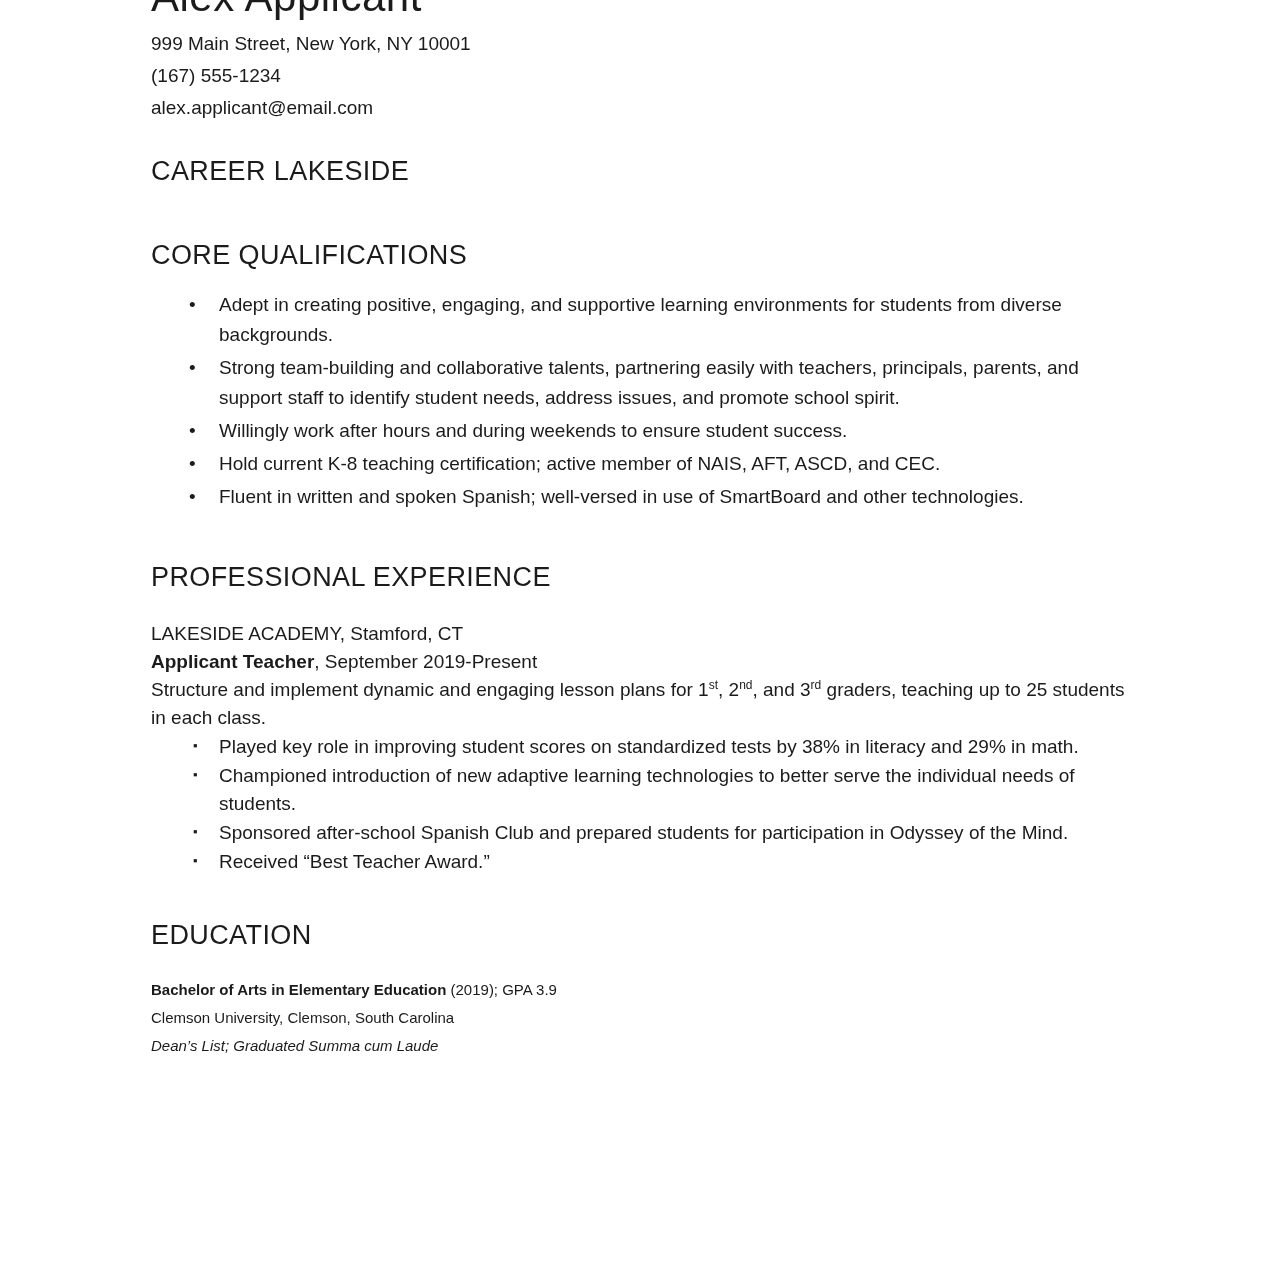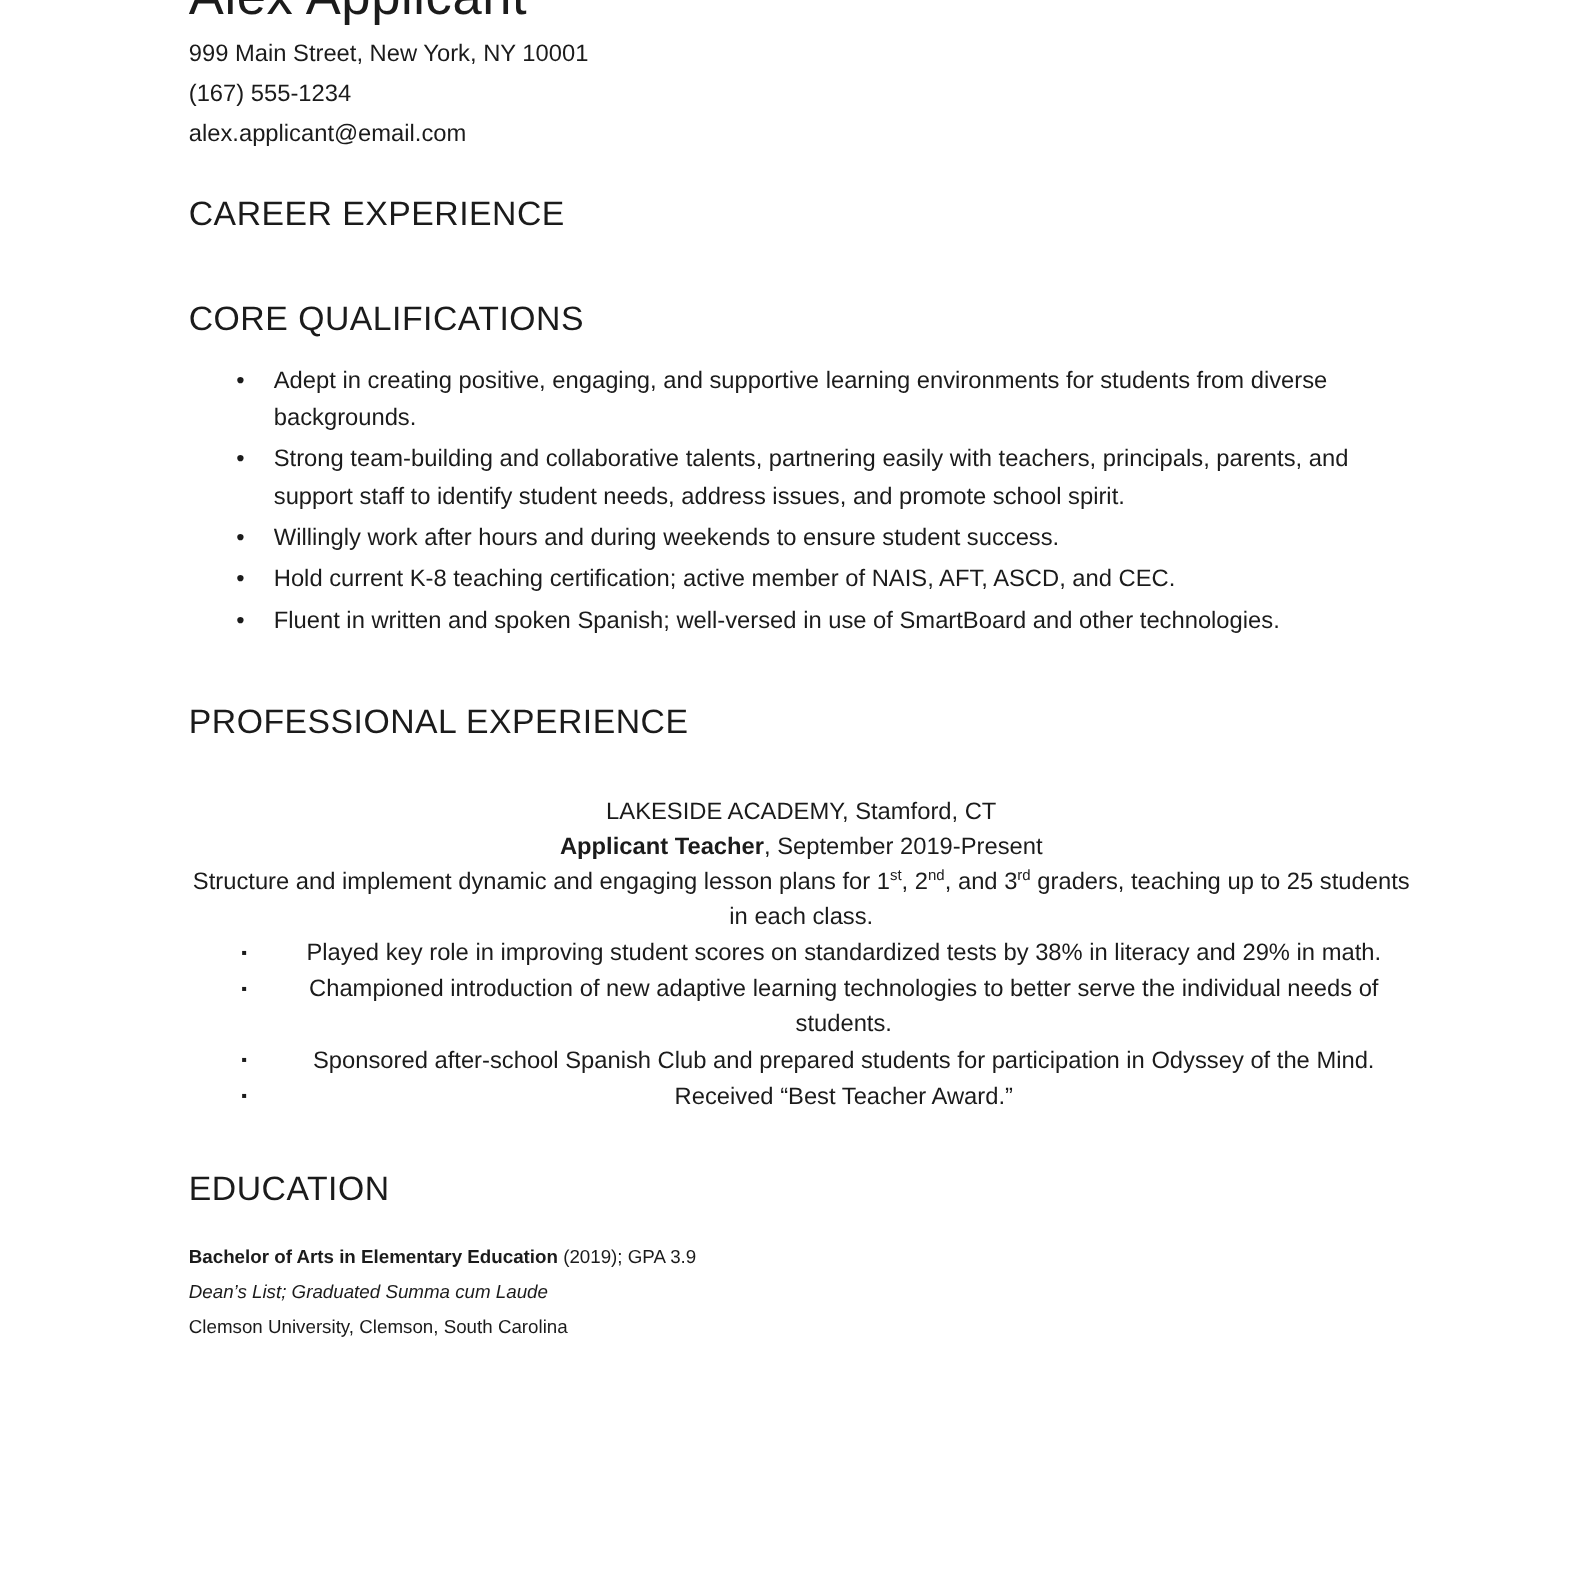--- a/index.html
+++ b/index.html
@@ -56,21 +56,21 @@
     font-size: 19px;
     line-height: 30px;
     margin-bottom: 3px;
   }
   .dot-marker {
     position: absolute;
     left: 38px;
     top: 0;
     font-size: 19px;
   }
-  .exp-block { margin-top: 42px; text-align: center; }
+  .exp-block { margin-top: 26px; }
   .exp-line {
     font-size: 19px;
     line-height: 28px;
   }
   .bold { font-weight: 700; }
   .italic { font-style: italic; }
   sup.ord {
     font-size: 12px;
     vertical-align: super;
     line-height: 0;
@@ -102,21 +102,21 @@
   <div class="content">
 
     <div class="name">Alex Applicant</div>
 
     <div class="contact">
       <div class="contact-line">999 Main Street, New York, NY 10001</div>
       <div class="contact-line">(167) 555-1234</div>
       <div class="contact-line">alex.applicant@email.com</div>
     </div>
 
-    <div class="section-heading h-objective">CAREER EXPERIENCE</div>
+    <div class="section-heading h-objective">CAREER LAKESIDE</div>
 
     <div class="section-heading h-quals">CORE QUALIFICATIONS</div>
     <ul class="quals-list">
       <li><span class="dot-marker">•</span><span>Adept in creating positive, engaging, and supportive learning environments for students from diverse backgrounds.</span></li>
       <li><span class="dot-marker">•</span><span>Strong team-building and collaborative talents, partnering easily with teachers, principals, parents, and support staff to identify student needs, address issues, and promote school spirit.</span></li>
       <li><span class="dot-marker">•</span><span>Willingly work after hours and during weekends to ensure student success.</span></li>
       <li><span class="dot-marker">•</span><span>Hold current K-8 teaching certification; active member of NAIS, AFT, ASCD, and CEC.</span></li>
       <li><span class="dot-marker">•</span><span>Fluent in written and spoken Spanish; well-versed in use of SmartBoard and other technologies.</span></li>
     </ul>
 
@@ -129,18 +129,18 @@
         <li><span class="sq-marker">▪</span><span>Played key role in improving student scores on standardized tests by 38% in literacy and 29% in math.</span></li>
         <li><span class="sq-marker">▪</span><span>Championed introduction of new adaptive learning technologies to better serve the individual needs of students.</span></li>
         <li><span class="sq-marker">▪</span><span>Sponsored after-school Spanish Club and prepared students for participation in Odyssey of the Mind.</span></li>
         <li><span class="sq-marker">▪</span><span>Received “Best Teacher Award.”</span></li>
       </ul>
     </div>
 
     <div class="section-heading h-edu">EDUCATION</div>
     <div class="edu-block">
       <div class="edu-line"><span class="bold">Bachelor of Arts in Elementary Education</span><span> (2019); GPA 3.9</span></div>
+      <div class="edu-line">Clemson University, Clemson, South Carolina</div>
       <div class="edu-line italic">Dean’s List; Graduated Summa cum Laude</div>
-      <div class="edu-line">Clemson University, Clemson, South Carolina</div>
     </div>
 
   </div>
 </div>
 
 </body></html>

